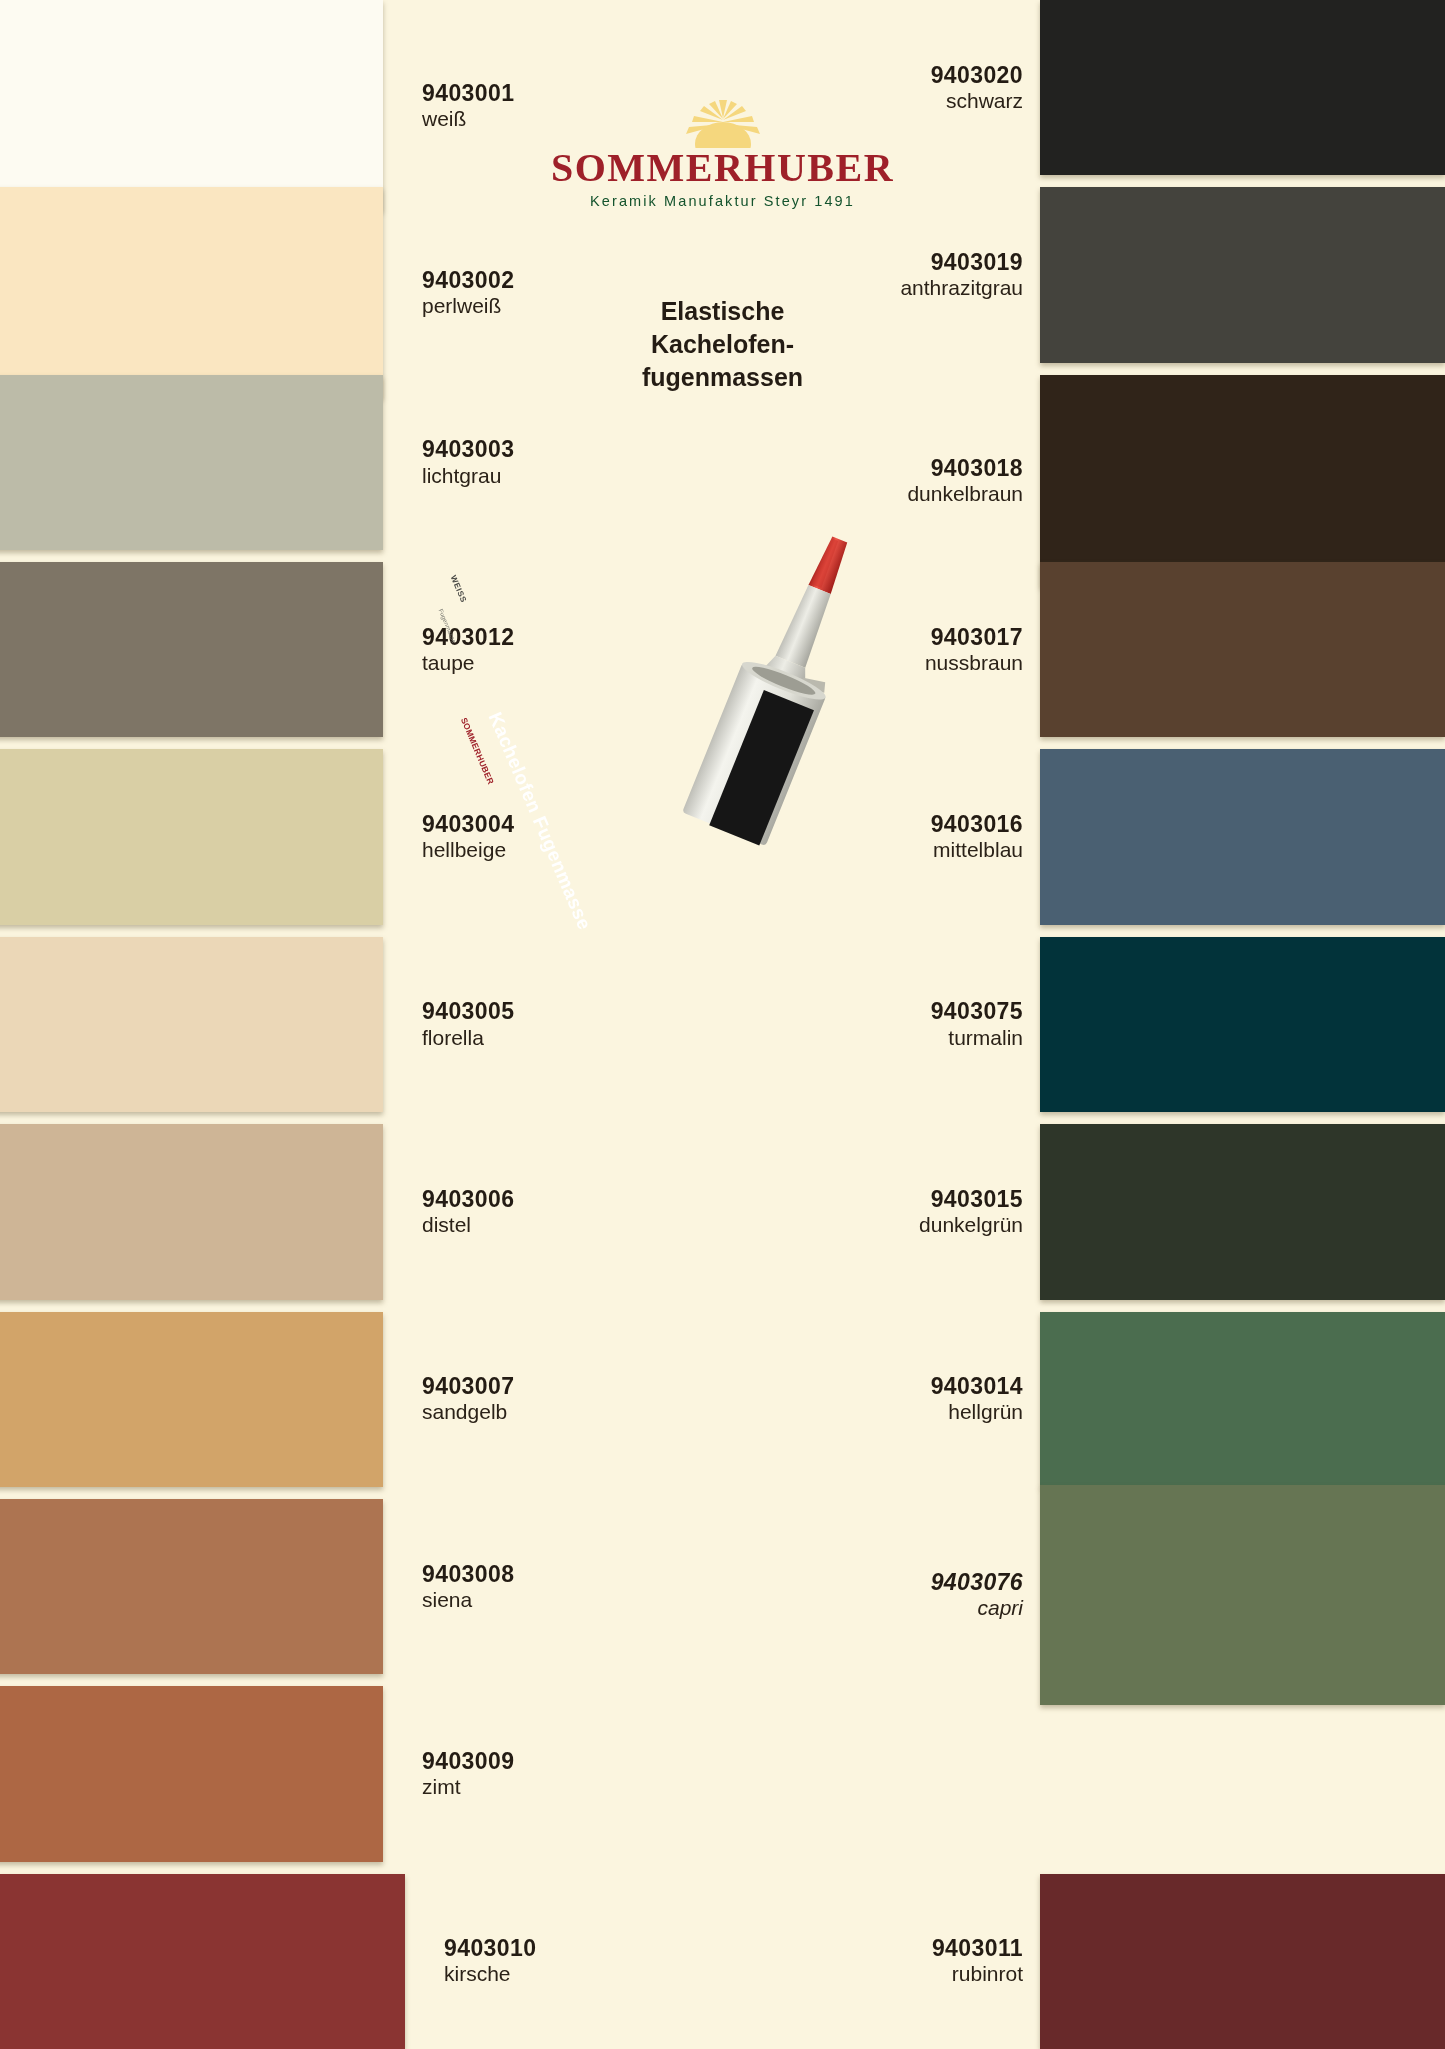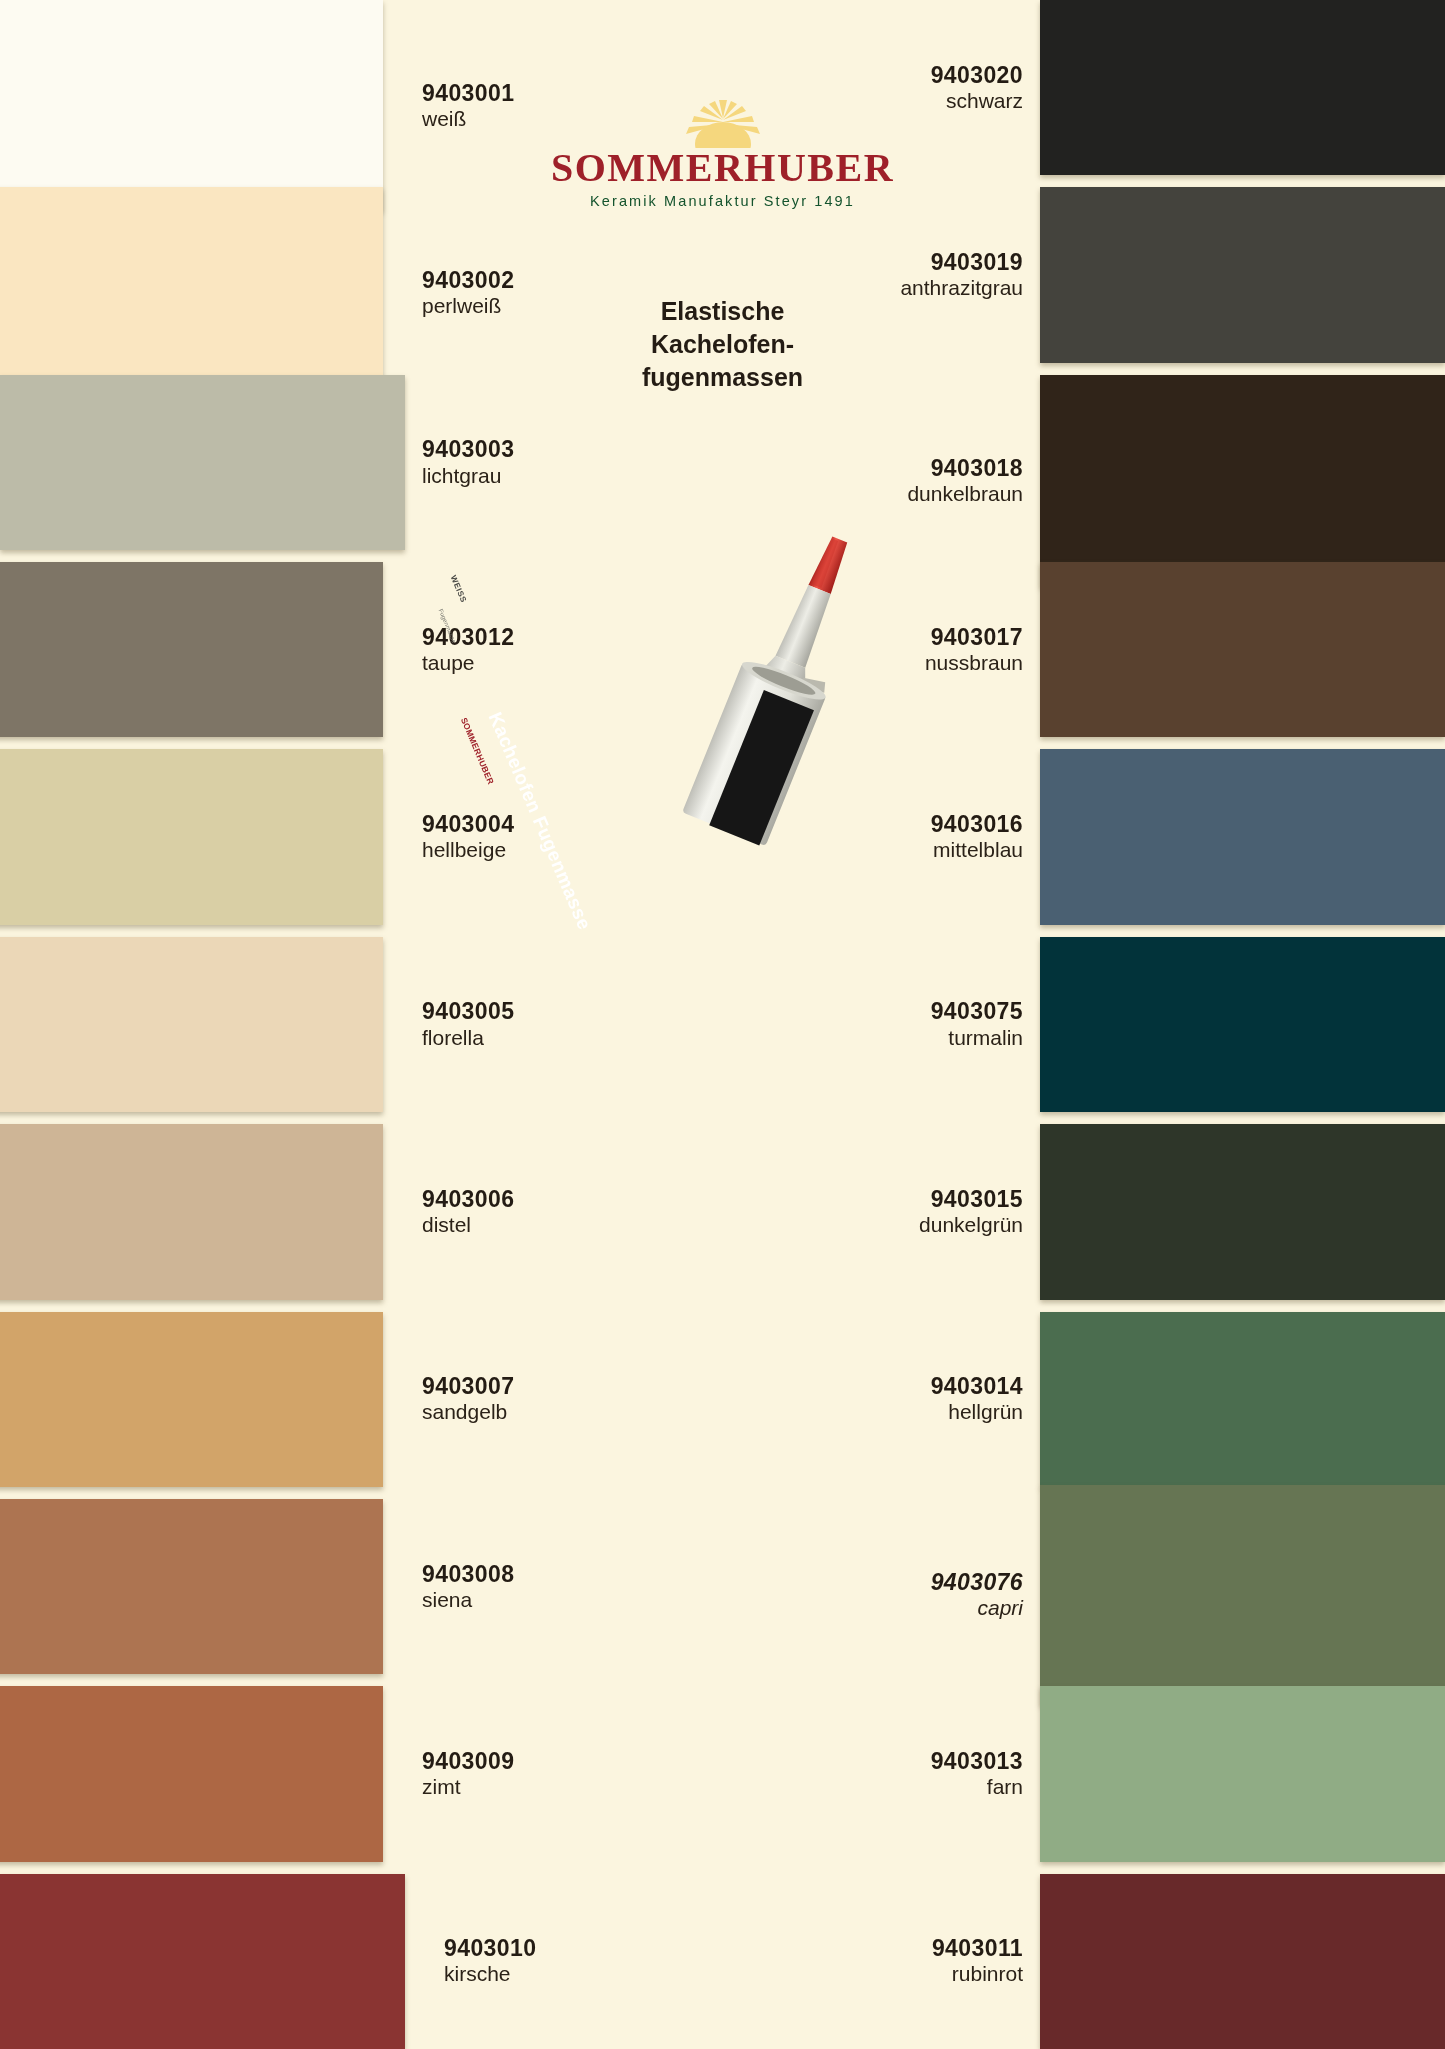--- a/index.html
+++ b/index.html
@@ -159,21 +159,21 @@
           <span class="nm">weiß</span>
         </div>
       </div>
       <div class="swatch-row" style="top: 187.364px; height: 211px; align-items: flex-end;">
         <div class="chip" style="background: rgb(250, 230, 193);"></div>
         <div class="lbl">
           <span class="code">9403002</span>
           <span class="nm">perlweiß</span>
         </div>
       </div>
-      <div class="swatch-row" style="top: 374.727px; height: 175.364px; justify-content: flex-end;">
+      <div class="swatch-row" style="top: 374.727px; height: 175.364px;">
         <div class="chip" style="background: rgb(188, 187, 168);"></div>
         <div class="lbl">
           <span class="code">9403003</span>
           <span class="nm">lichtgrau</span>
         </div>
       </div>
       <div class="swatch-row" style="top: 562.091px; height: 175.364px;">
         <div class="chip" style="background: rgb(126, 117, 102);"></div>
         <div class="lbl">
           <span class="code">9403012</span>
@@ -286,27 +286,20 @@
         <div class="lbl">
           <span class="code">9403014</span>
           <span class="nm">hellgrün</span>
         </div>
       </div>
       <div class="swatch-row" style="top: 1485px; height: 220px; font-style: italic;">
         <div class="chip" style="background: rgb(102, 117, 83);"></div>
         <div class="lbl">
           <span class="code">9403076</span>
           <span class="nm">capri</span>
-        </div>
-      </div>
-      <div class="swatch-row" style="top: 1686.27px; height: 175.364px;">
-        <div class="chip" style="background: rgb(144, 172, 133);"></div>
-        <div class="lbl">
-          <span class="code">9403013</span>
-          <span class="nm">farn</span>
         </div>
       </div>
       <div class="swatch-row" style="top: 1873.64px; height: 175.364px;">
         <div class="chip" style="background: rgb(104, 41, 42);"></div>
         <div class="lbl">
           <span class="code">9403011</span>
           <span class="nm">rubinrot</span>
         </div>
       </div>
     </div>

